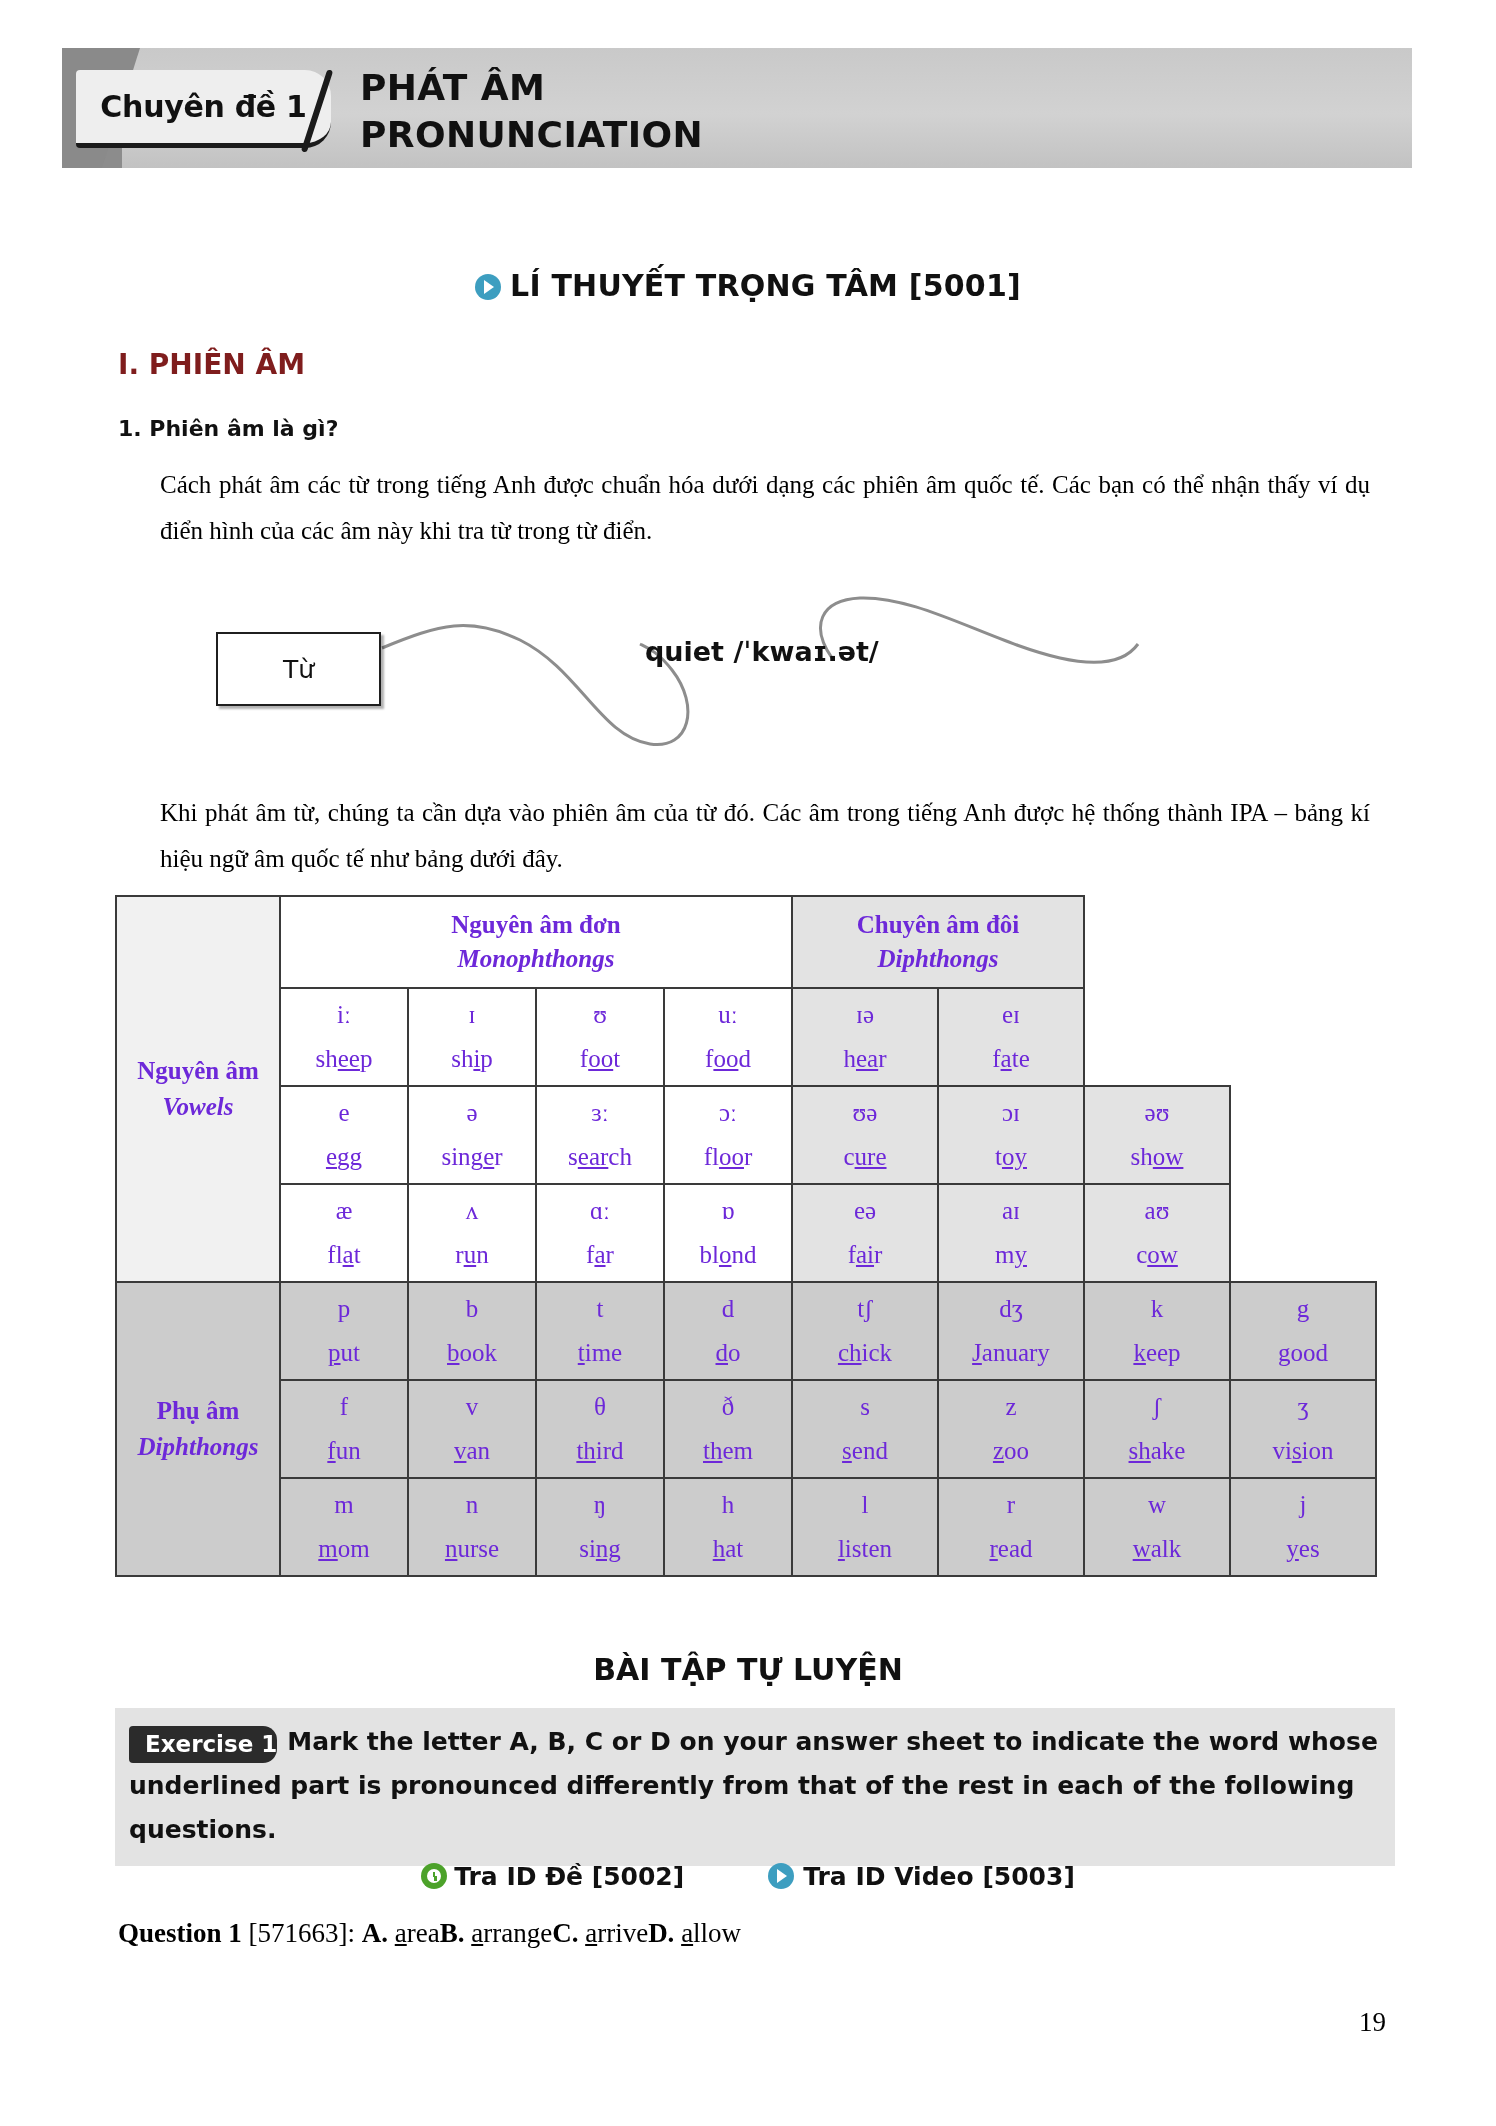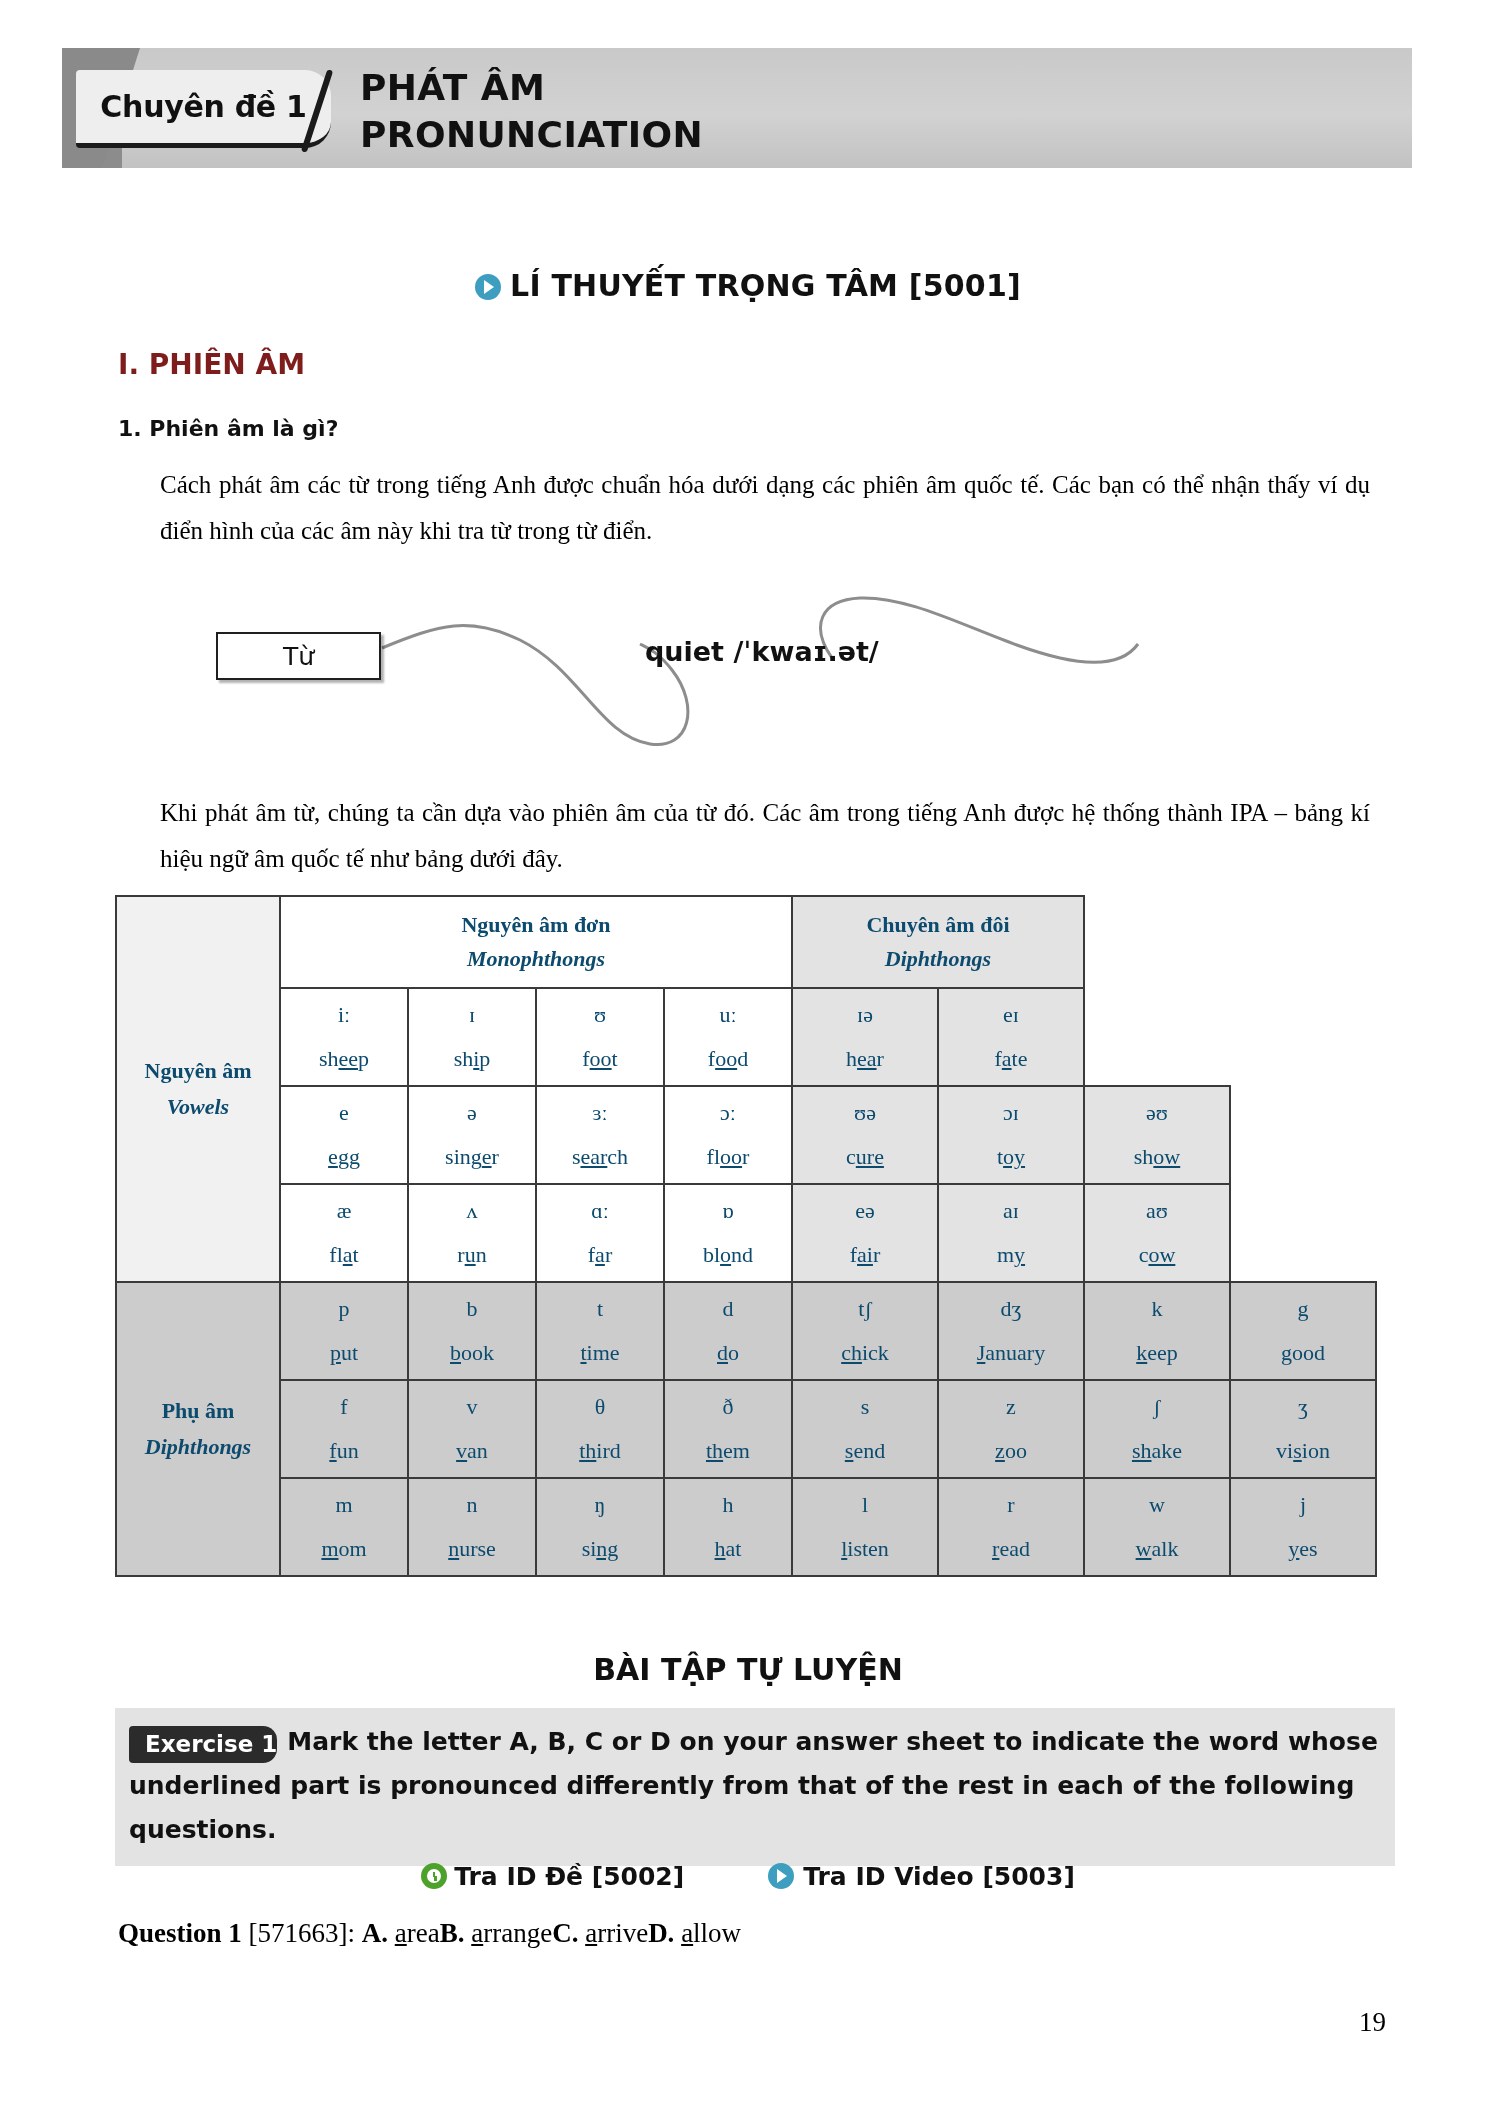--- a/index.html
+++ b/index.html
@@ -173,21 +173,21 @@
     background: #ffffff;
     border: 2px solid #1f1f1f;
     box-shadow: 3px 3px 2px rgba(0,0,0,0.30);
     display: flex;
     align-items: center;
     justify-content: center;
     font-family: "DejaVu Sans", sans-serif;
     font-size: 25px;
     color: #111;
   }
-  .dbox-tu { left: 56px; top: 46px; width: 165px; height: 48px; }
+  .dbox-tu { left: 56px; top: 46px; width: 165px; height: 74px; }
   .dbox-pa { left: 975px; top: -16px; width: 245px; height: 62px; }
   .dword {
     position: absolute;
     left: 485px; top: 50px;
     font-family: "DejaVu Sans", sans-serif;
     font-weight: bold;
     font-size: 27px;
     color: #111;
     white-space: nowrap;
   }
@@ -198,22 +198,22 @@
     position: absolute;
     left: 115px; top: 895px;
     border-collapse: collapse;
     font-family: "Liberation Serif", serif;
     table-layout: fixed;
   }
   .ipa-table td, .ipa-table th {
     border: 2px solid #3a3a3a;
     text-align: center;
     vertical-align: middle;
-    font-size: 22px;
-    color: #0c4a6e;
+    font-size: 25px;
+    color: #6d28d9;
     padding: 0;
   }
   .hdr-group {
     height: 92px;
     font-weight: bold;
     line-height: 34px;
   }
   .hdr-group .vi { display: block; font-weight: bold; }
   .hdr-group .en { display: block; font-style: italic; font-weight: bold; }
   .rowlbl {

